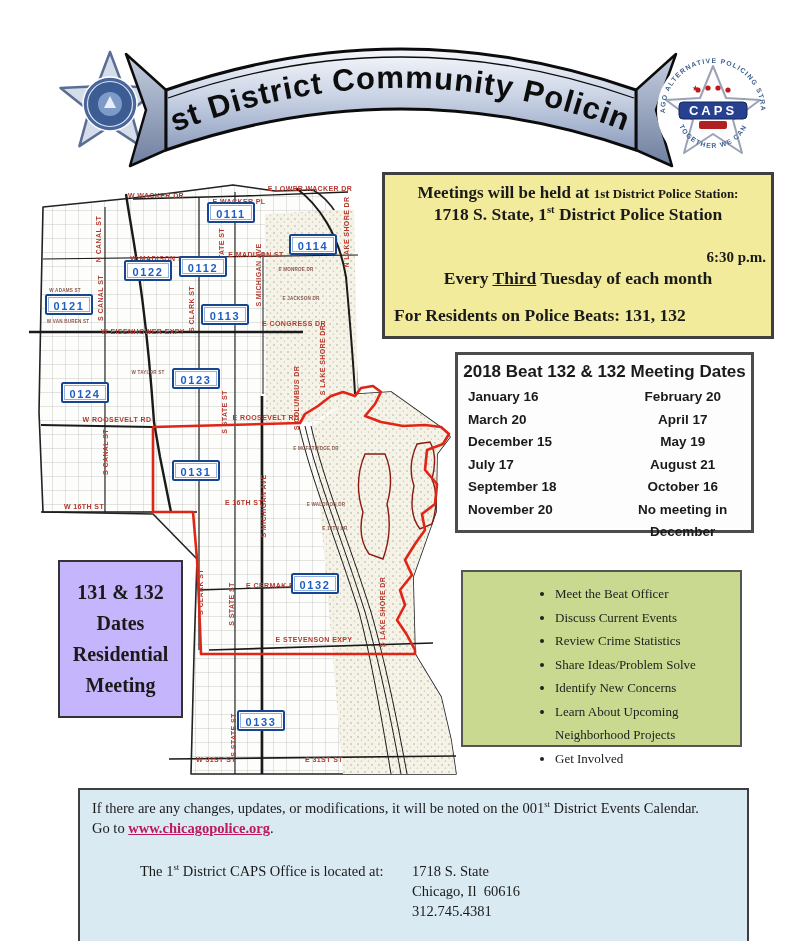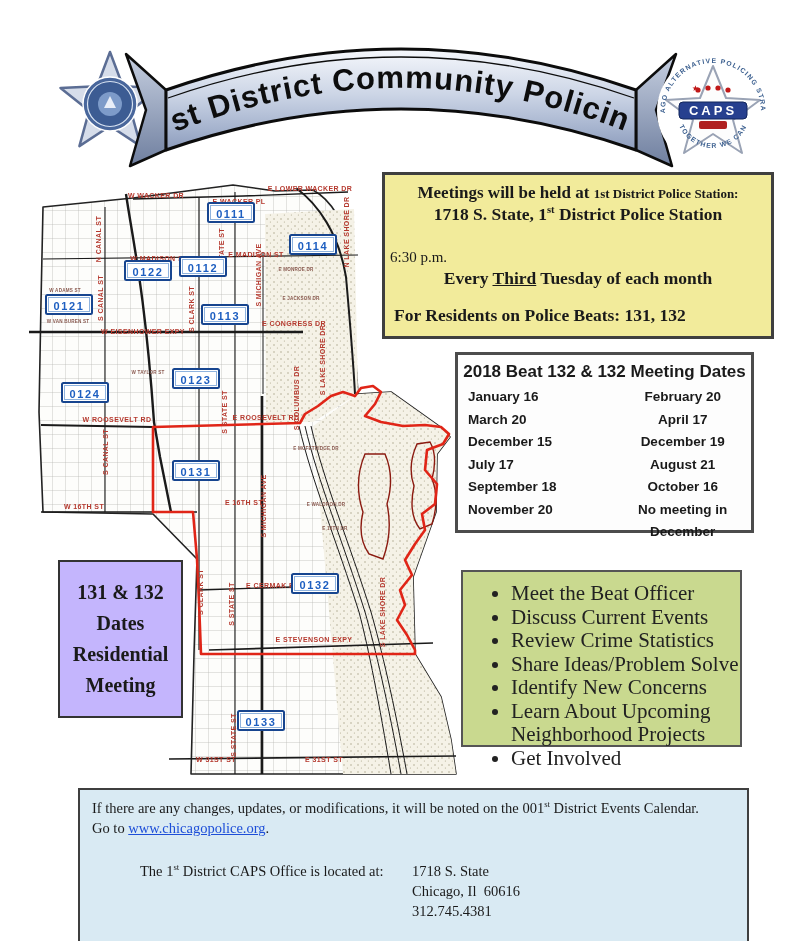--- a/index.html
+++ b/index.html
@@ -17,45 +17,45 @@
              fill:#3b5f8f;letter-spacing:1.2px;}
   .caps-word{font-family:"Liberation Sans",sans-serif;font-size:13px;font-weight:bold;
              fill:#ffffff;letter-spacing:3px;}
 
   
   #info-box{left:382px;top:172px;width:376px;height:157px;background:#F2EB9B;
             border:3px solid #3f3f3f;padding:2px 5px;}
   #info-box .l1{ text-align:center;font-weight:bold;font-size:17px;margin-top:6px;}
   #info-box .l1 .small{font-size:13px;}
   #info-box .l2{ text-align:center;font-weight:bold;font-size:17.5px;margin-top:1px;}
-  #info-box .l3{ text-align:left;font-weight:normal;font-size:15px;margin-top:24px;}
+  #info-box .l3{ text-align:right;font-weight:bold;font-size:15px;margin-top:24px;}
   #info-box .l4{ text-align:center;font-weight:bold;font-size:17.5px;margin-top:2px;}
   #info-box .l5{ text-align:left;font-weight:bold;font-size:17.5px;margin-top:16px;padding-left:4px;}
   .usc{text-decoration:underline;}
   sup{font-size:60%;}
 
   #dates-box{left:455px;top:352px;width:293px;height:175px;background:#fdfdfd;
              border:3px solid #4c4c4c;font-family:"Liberation Sans",sans-serif;}
   #dates-title{text-align:center;font-weight:bold;font-size:17px;padding-top:7px;}
   #dates-grid{display:grid;grid-template-columns:55% 45%;padding:4px 6px 0 10px;}
   .date-cell{font-size:13.5px;font-weight:600;line-height:22.5px;}
   .date-cell.right{text-align:center;}
 
   #sector-box{left:58px;top:560px;width:121px;height:154px;background:#c4b5fd;
               border:2.5px solid #333;display:flex;flex-direction:column;justify-content:center;}
   .sector-line{text-align:center;font-weight:bold;font-size:20px;line-height:31px;}
 
   #benefits-box{left:461px;top:570px;width:277px;height:173px;background:#C9D98F;
                 border:2.5px solid #555;}
   #benefits-list{margin:10px 0 0 0;padding-left:48px;}
-  #benefits-list li{font-size:21px;line-height:23.5px;color:#222;}
+  #benefits-list li{font-size:13px;line-height:23.5px;color:#222;margin-left:44px;}
 
   #footer-box{left:78px;top:788px;width:643px;height:141px;background:#D9EAF3;
               border:2px solid #3f3f3f;padding:8px 12px;font-size:14.5px;line-height:1.4;}
-  #footer-box a{color:#1d4ed8;}
+  #footer-box a{color:#be185d;font-weight:bold;}
   #footer-p2{display:flex;margin-top:22px;margin-left:48px;}
   #footer-p2 .loc-label{width:272px;flex:none;}
   .addr-line{white-space:pre-wrap;}
 
   
   #map-wrap{left:13px;top:182px;width:447px;height:596px;}
   .st-label{font-family:"Liberation Sans",sans-serif;font-weight:bold;font-size:7px;
             fill:#b5392e;letter-spacing:.4px;text-anchor:middle;}
   .st-minor{font-family:"Liberation Sans",sans-serif;font-weight:bold;font-size:4.6px;
             fill:#8a5a50;letter-spacing:.2px;text-anchor:middle;}
@@ -286,21 +286,21 @@
   </div>
 
   <div id="dates-box" class="abs">
     <div id="dates-title">2018 Beat 132 &amp; 132 Meeting Dates</div>
     <div id="dates-grid">
         <div class="date-cell">January 16</div>
         <div class="date-cell right">February 20</div>
         <div class="date-cell">March 20</div>
         <div class="date-cell right">April 17</div>
         <div class="date-cell">December 15</div>
-        <div class="date-cell right">December 19</div>
+        <div class="date-cell right">May 19</div>
         <div class="date-cell">July 17</div>
         <div class="date-cell right">August 21</div>
         <div class="date-cell">September 18</div>
         <div class="date-cell right">October 16</div>
         <div class="date-cell">November 20</div>
         <div class="date-cell right">No meeting in December</div>
       </div>
   </div>
 
   <div id="sector-box" class="abs">

